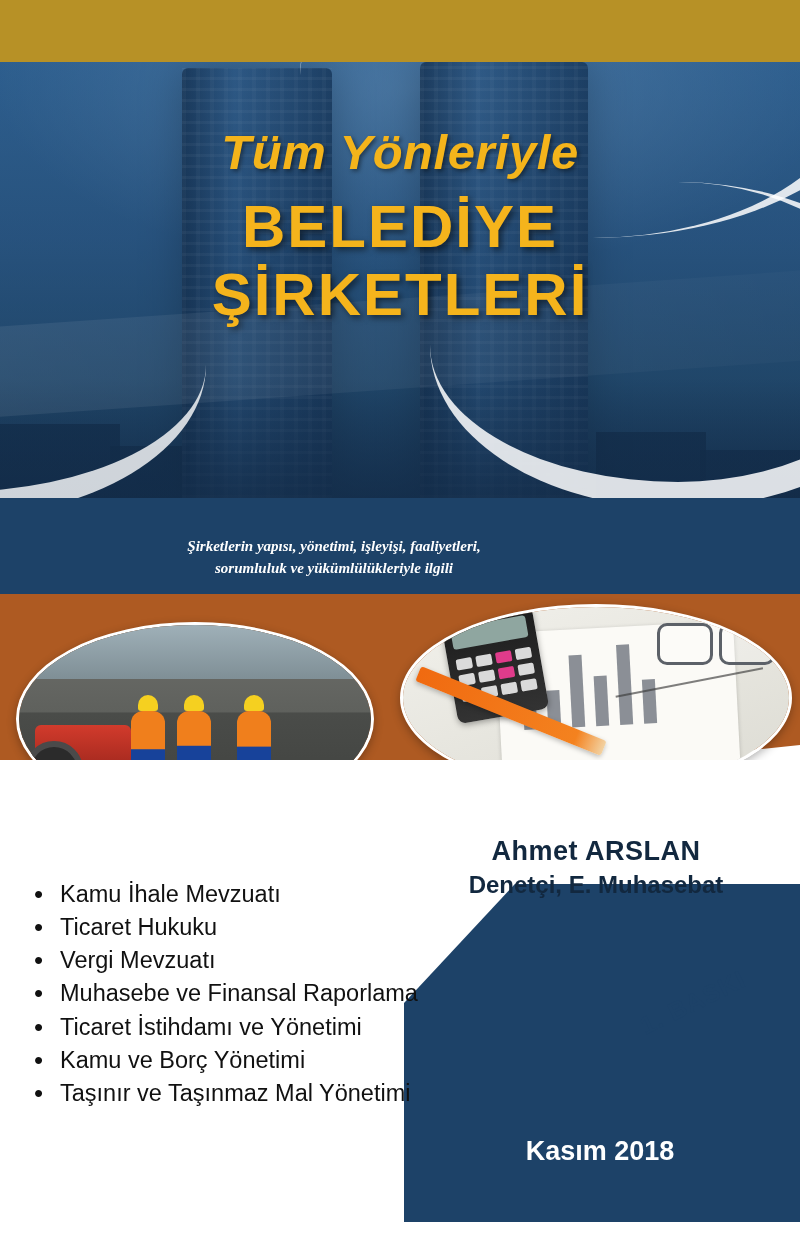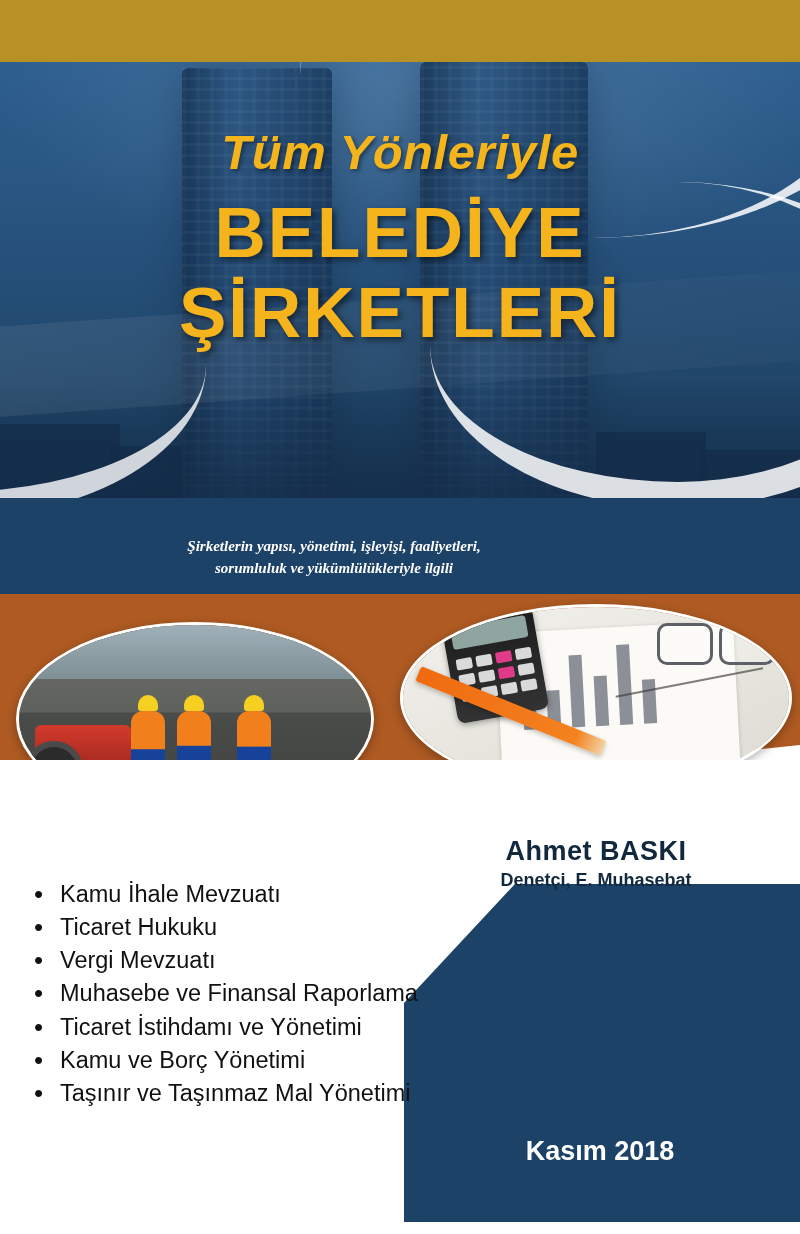--- a/index.html
+++ b/index.html
@@ -96,21 +96,21 @@
     margin-top: 62px;
     font-size: 49px;
     font-style: italic;
     font-weight: bold;
     color: #f4b41b;
     letter-spacing: .5px;
     text-shadow: 2px 2px 4px rgba(0,0,0,.45);
   }
   .main-title {
     margin-top: 16px;
-    font-size: 71px;
+    font-size: 60px;
     font-weight: bold;
     color: #f5b41c;
     letter-spacing: 2px;
     line-height: 1.04;
     text-shadow: 3px 3px 6px rgba(0,0,0,.5);
   }
   .main-title .l2 { display: block; margin-top: 6px; }
 
   
   .subtitle-band {
@@ -268,21 +268,21 @@
   }
 
   .author {
     position: absolute;
     left: 420px; top: 836px;
     width: 352px;
     text-align: center;
     color: #12283f;
   }
   .author-name { font-size: 27px; font-weight: bold; letter-spacing: .5px; }
-  .author-title { margin-top: 2px; font-size: 18px; font-weight: bold; line-height: 1.3; }
+  .author-title { margin-top: 2px; font-size: 24px; font-weight: bold; line-height: 1.3; }
 
   .date {
     position: absolute;
     left: 430px; top: 1136px;
     width: 340px;
     text-align: center;
     color: #ffffff;
     font-size: 27px;
     font-weight: bold;
   }
@@ -399,21 +399,21 @@
         <div class="lens l1"></div>
         <div class="lens l2"></div>
       </div>
     </div>
   </div>
 
   <div class="white-area"></div>
   <div class="navy-wedge"></div>
 
   <div class="author">
-    <div class="author-name">Ahmet BASKI</div>
+    <div class="author-name">Ahmet ARSLAN</div>
     <div class="author-title">
       <div>Denetçi, E. Muhasebat</div>
     </div>
   </div>
 
   <div class="edition">1. BASKI</div>
 
   <ul class="bullets">
     <li>Kamu İhale Mevzuatı</li>
     <li>Ticaret Hukuku</li>

